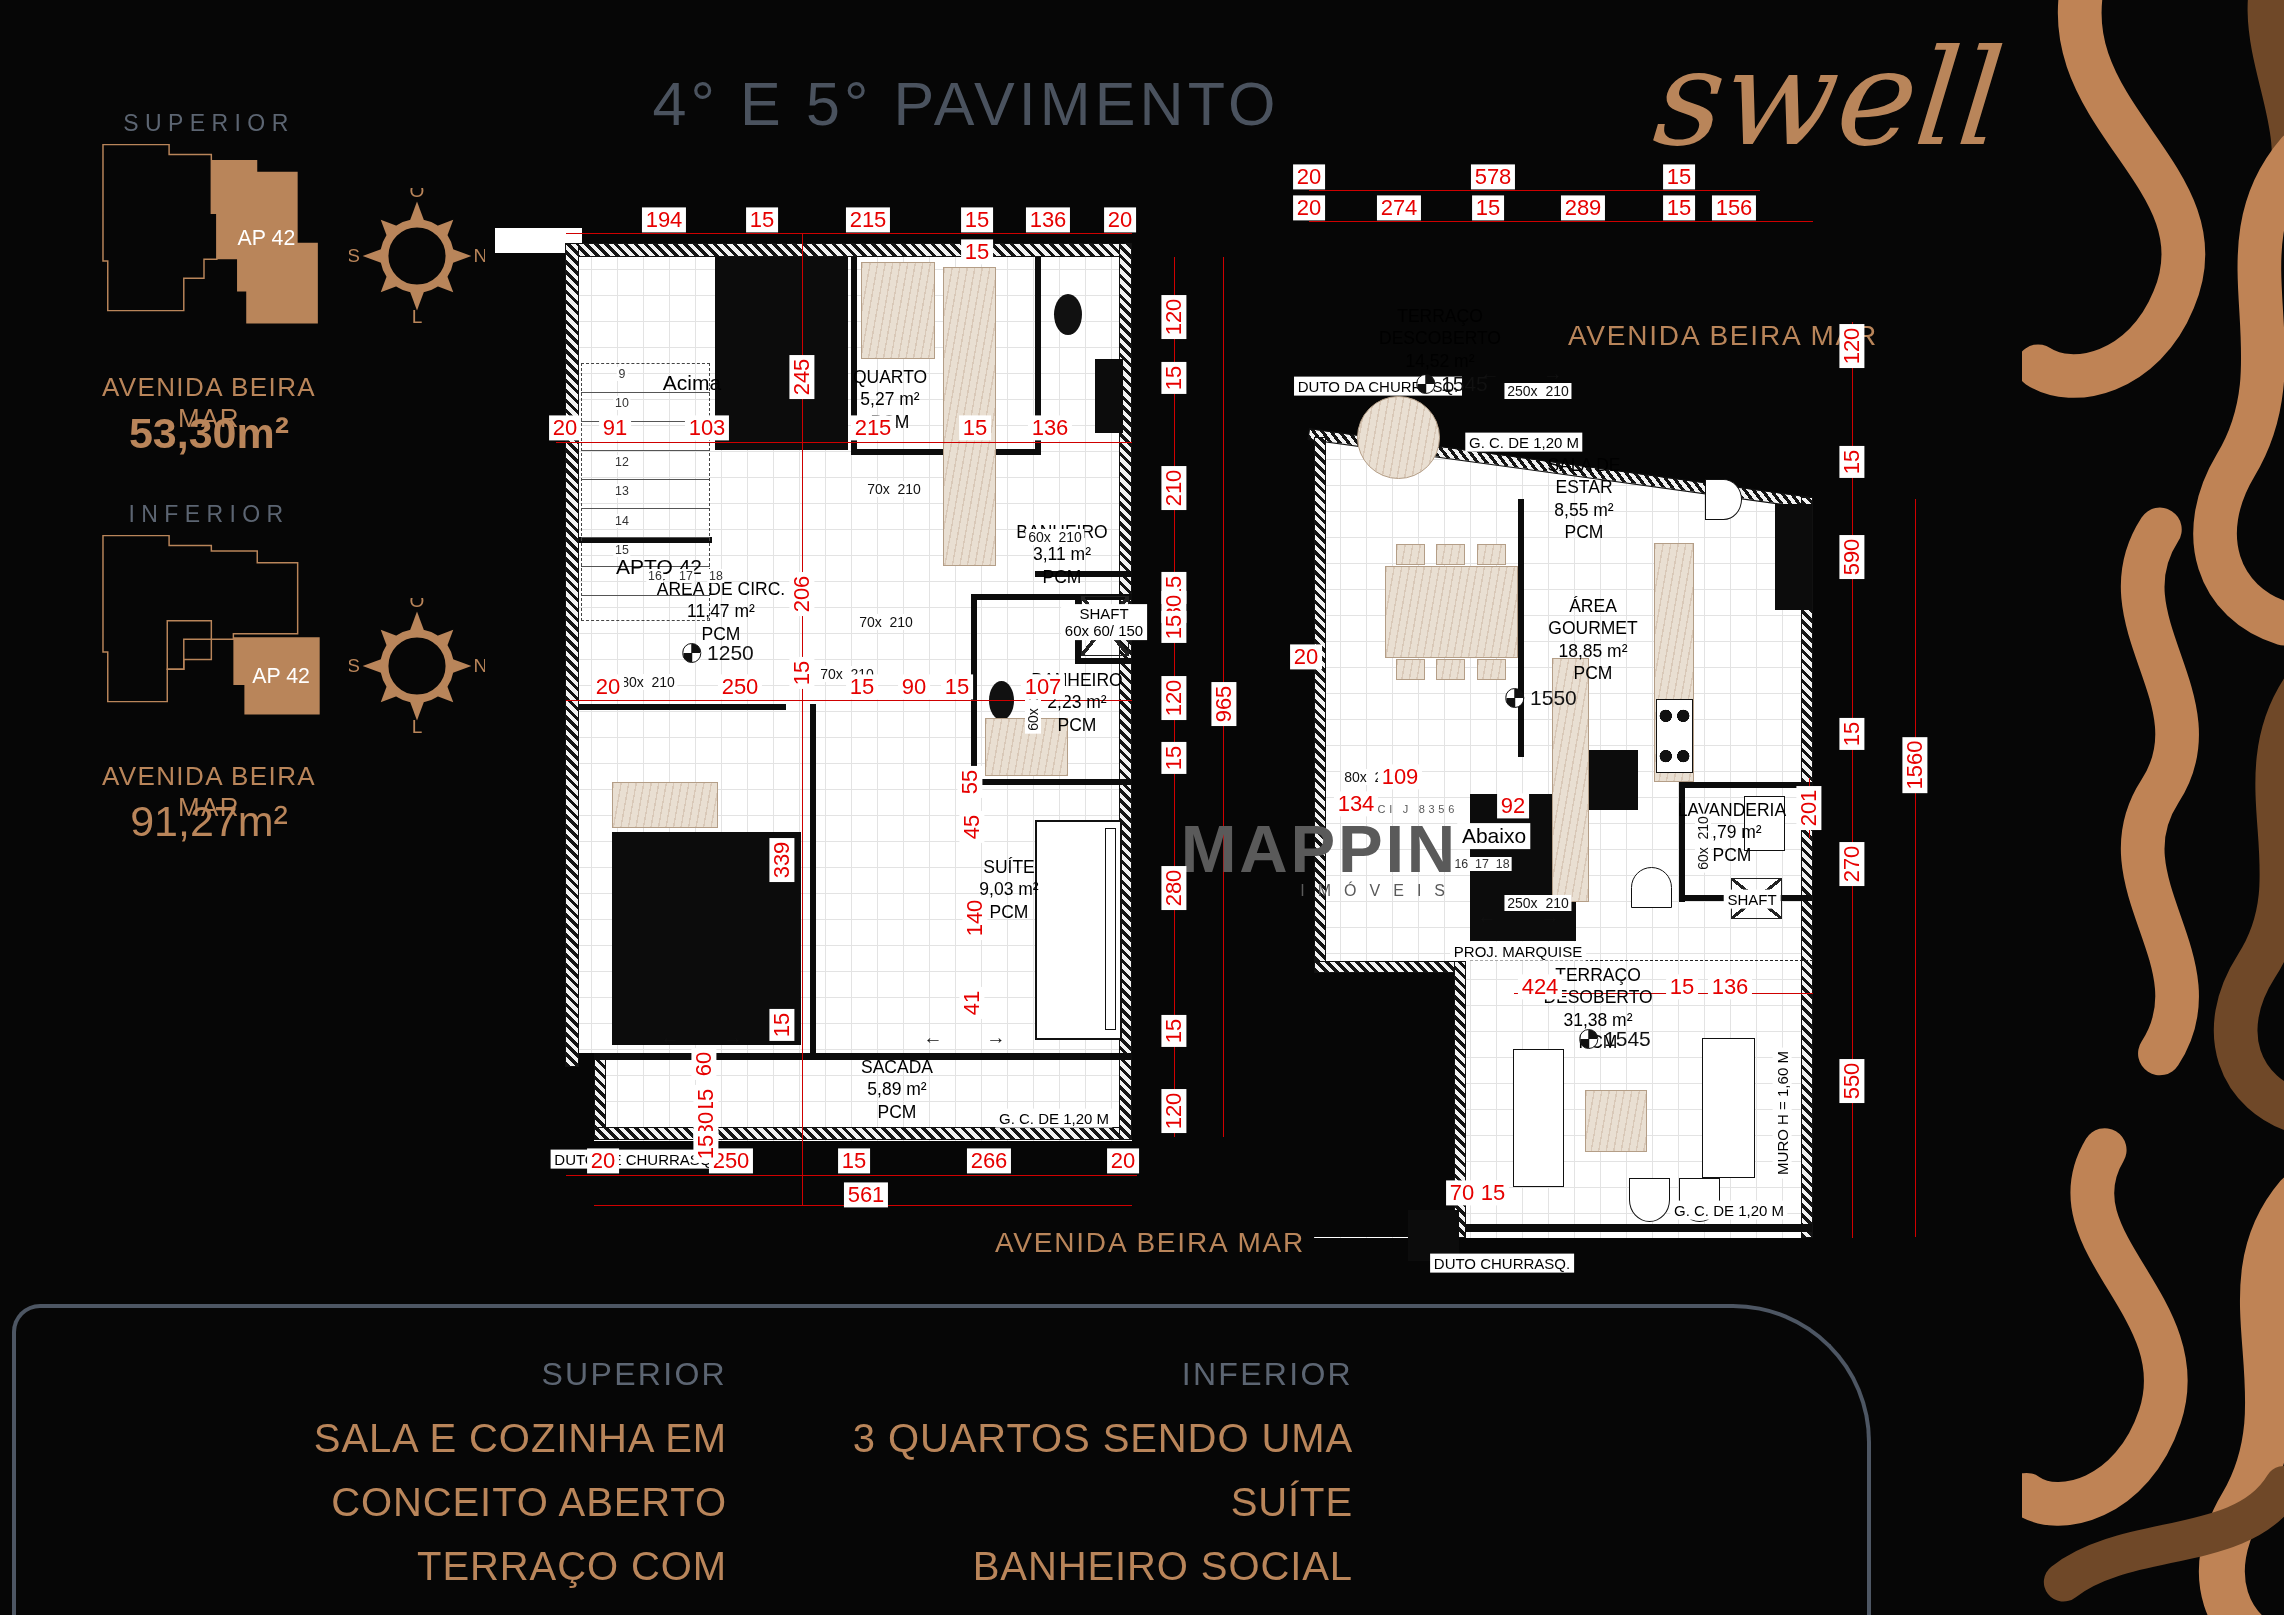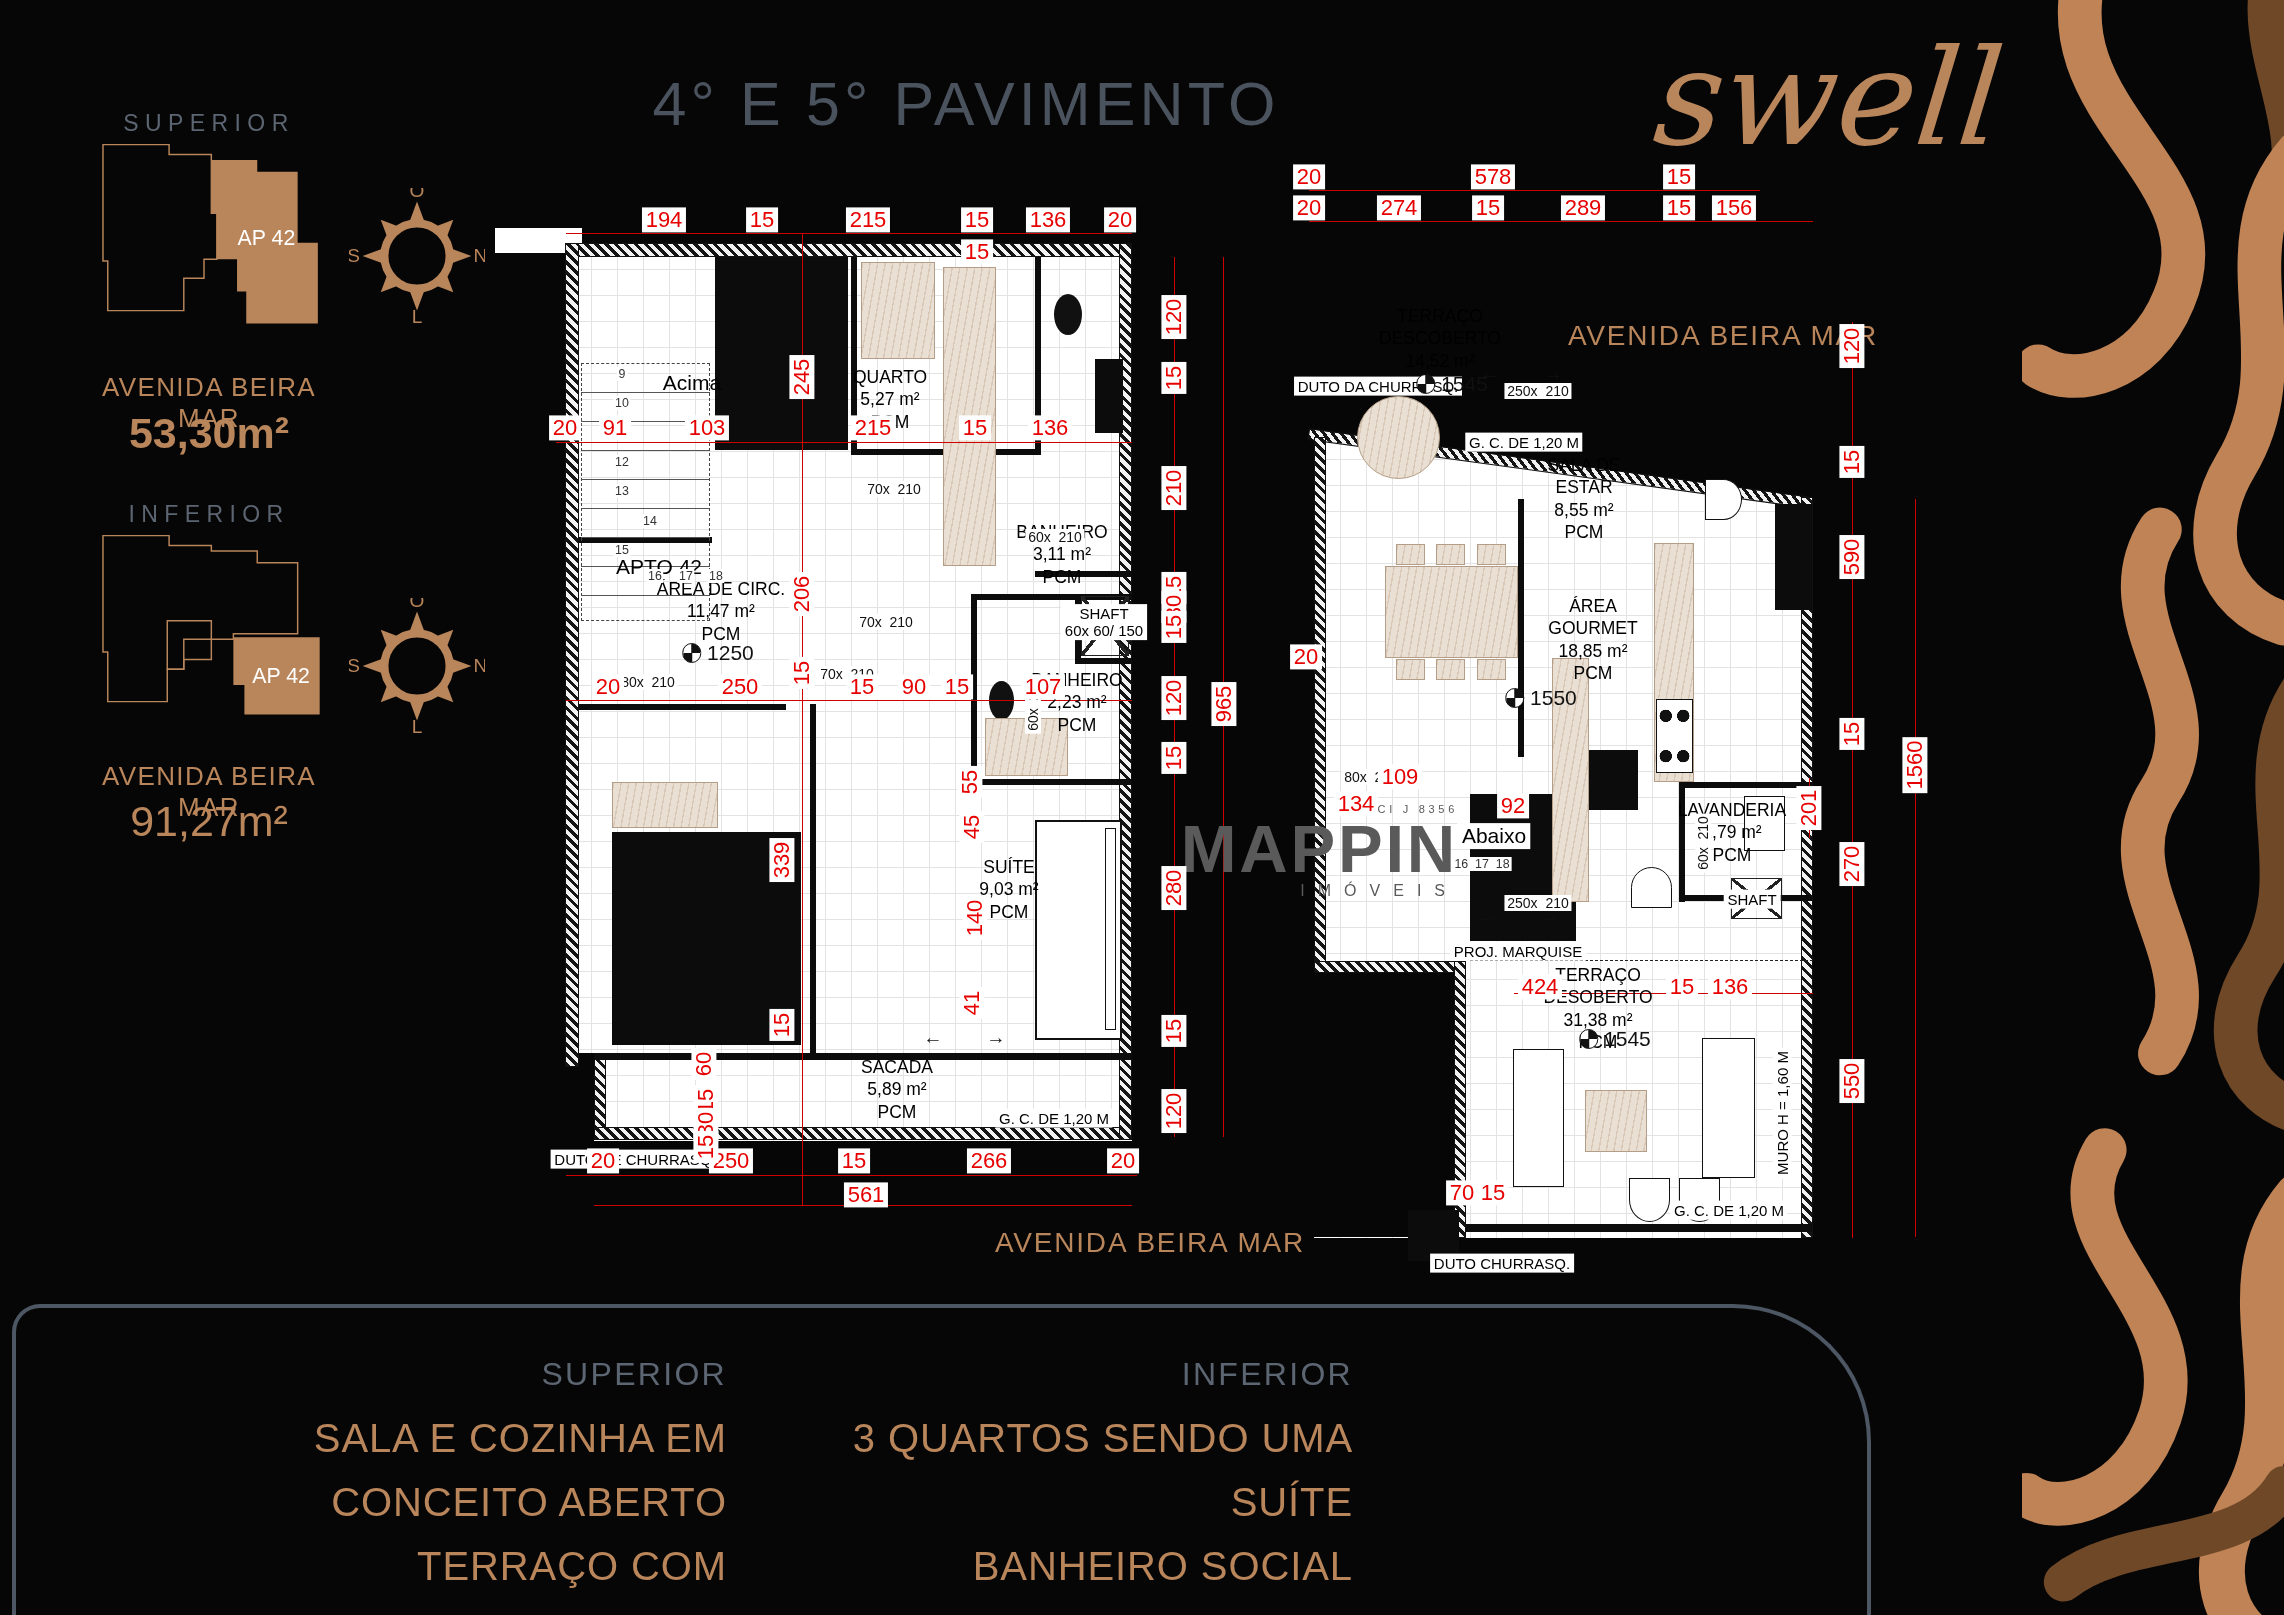--- a/index.html
+++ b/index.html
@@ -364,21 +364,21 @@
     <div class="door" style="left: 894px; top: 489px;">70x  210</div>
     <div class="door" style="left: 886px; top: 622px;">70x  210</div>
     <div class="door" style="left: 847px; top: 674px;">70x  210</div>
     <div class="door" style="left: 1055px; top: 537px;">60x  210</div>
     <div class="door rot" style="left: 1033px; top: 704px;">60x  210</div>
     <div class="tiny" style="left: 622px; top: 374px;">9</div>
     <div class="tiny" style="left: 622px; top: 403px;">10</div>
     <div class="tiny" style="left: 622px; top: 433px;">11</div>
     <div class="tiny" style="left: 622px; top: 462px;">12</div>
     <div class="tiny" style="left: 622px; top: 491px;">13</div>
-    <div class="tiny" style="left: 622px; top: 521px; margin-left: 28px;">14</div>
+    <div class="tiny" style="left: 622px; top: 521px;">14</div>
     <div class="tiny" style="left: 622px; top: 550px;">15</div>
     <div class="tiny" style="left: 655px; top: 576px;">16</div>
     <div class="tiny" style="left: 686px; top: 576px;">17</div>
     <div class="tiny" style="left: 716px; top: 576px;">18</div>
     <div class="arrow" style="left: 707px; top: 1038px;">←  →</div>
     <div class="arrow" style="left: 970px; top: 1038px;">←  →</div>
     <div class="level" style="left: 718px; top: 653px;">
       <span class="lvlsym"></span>
       <span>1250</span>
     </div>

